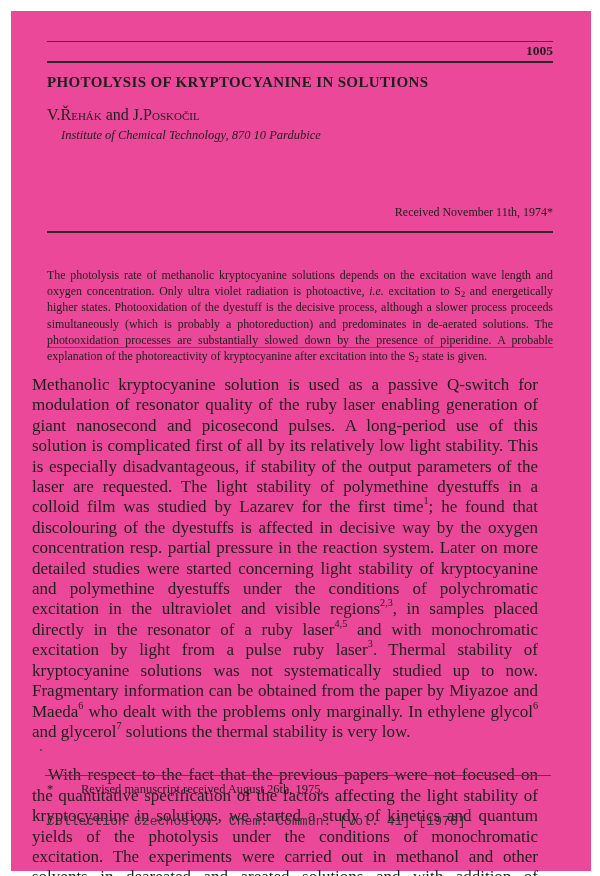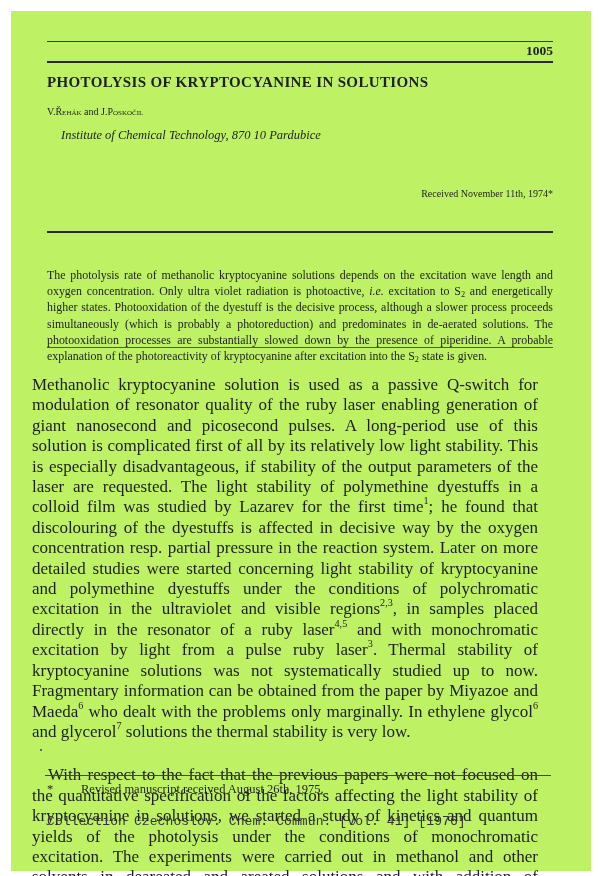--- a/index.html
+++ b/index.html
@@ -1,35 +1,35 @@
 <!DOCTYPE html>
 <html><head>
 <meta charset="utf-8">
 <style>
   html, body { margin: 0; padding: 0; }
   body { width: 600px; height: 876px; background: #ffffff; position: relative; overflow: hidden; }
   .paper {
     position: absolute; left: 11px; top: 11px; width: 580px; height: 860px;
-    background: #bef264;
+    background: #ec4899;
     color: #1e1e1e;
     font-family: "Liberation Serif", serif;
     text-decoration: underline;
   }
   .rule { position: absolute; left: 36px; width: 506px; background: #2a2a2a; }
   .r1 { top: 30px; height: 1px; background:#3a3a3a; }
   .r2 { top: 50px; height: 2px; }
   .r3 { top: 220px; height: 2px; }
   .r4 { top: 336px; height: 1px; background:#555; }
   .r5 { top: 764px; height: 1px; background:#444; left: 34px; }
   .pagenum { position: absolute; right: 38px; top: 32px; font-weight: bold; font-size: 13.5px; }
   .title { position: absolute; left: 36px; top: 63px; font-weight: bold; font-size: 15px; letter-spacing: 0.35px; text-align: center; }
-  .authors { position: absolute; left: 36px; top: 95px; font-size: 10px; }
+  .authors { position: absolute; left: 36px; top: 95px; font-size: 16px; }
   .authors .sc { font-variant: small-caps; }
   .inst { position: absolute; left: 50px; top: 117px; font-style: italic; font-size: 12.5px; }
-  .received { position: absolute; right: 38px; top: 177px; font-size: 10px; margin-left: 25px; }
+  .received { position: absolute; right: 38px; top: 194px; font-size: 12px; margin-left: 25px; }
   .abstract {
     position: absolute; left: 36px; top: 227px; width: 506px;
     font-size: 11.9px; line-height: 16.2px; text-align: justify; margin-top: 29px;
   }
   .body {
     position: absolute; left: 21px; top: 364px; width: 506px;
     font-size: 17px; line-height: 20.4px; text-align: justify;
   }
   .body p { margin: 0; }
   .body p + p { text-indent: 16px; margin-top: 23px; }

